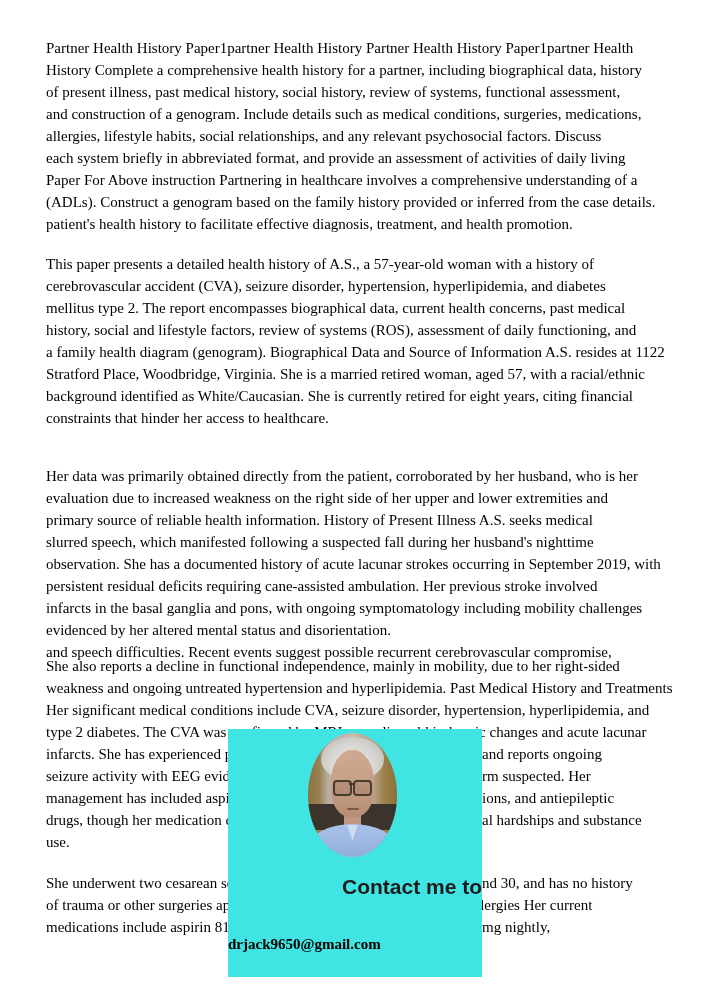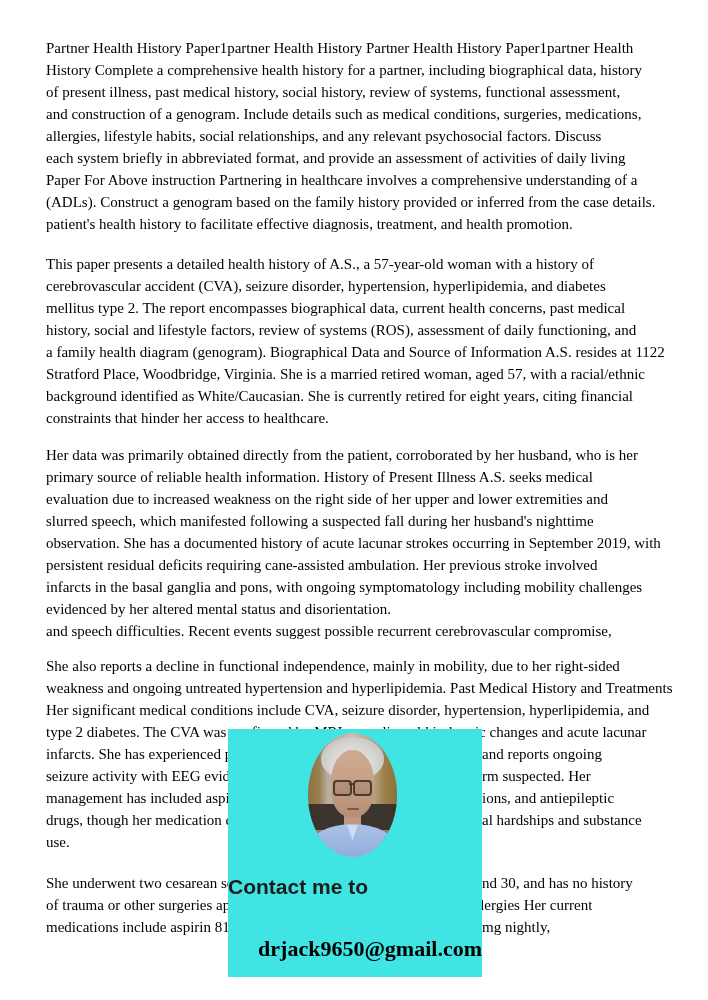--- a/index.html
+++ b/index.html
@@ -53,29 +53,29 @@
   .ph-glasses::before, .ph-glasses::after {
     content:""; position:absolute; top:0; width:38%; height:92%;
     border:2px solid #473c2e; border-radius:4px; background:rgba(95,80,62,.18);
   }
   .ph-glasses::before { left:0; }
   .ph-glasses::after  { right:0; }
   .ph-mouth { left:44%; top:60.5%; width:13%; height:2px; background:#7d5847; border-radius:2px; }
 
   .ad-headline {
     position:absolute; left:0; top:142px; width:100%;
-    text-align:left; color:#1d1d1d;
+    text-align:right; color:#1d1d1d;
     font-family:"Liberation Sans", sans-serif;
     font-weight:700; font-size:21px; line-height:31px;
   }
   .ad-email {
     position:absolute; left:0; top:207px; width:100%;
-    text-align:right; color:#000000;
+    text-align:left; color:#000000;
     font-family:"Liberation Serif", serif;
-    font-weight:700; font-size:22px;
+    font-weight:700; font-size:15px;
   }
 </style>
 </head>
 <body>
 
 <div class="page">
 
   <div class="doc" id="doc">
       <div class="para" style="top: 37px;">
         <div class="doc-line">Partner Health History Paper1partner Health History Partner Health History Paper1partner Health</div>
@@ -91,24 +91,24 @@
       <div class="para" style="top: 253px;">
         <div class="doc-line">This paper presents a detailed health history of A.S., a 57-year-old woman with a history of</div>
         <div class="doc-line">cerebrovascular accident (CVA), seizure disorder, hypertension, hyperlipidemia, and diabetes</div>
         <div class="doc-line">mellitus type 2. The report encompasses biographical data, current health concerns, past medical</div>
         <div class="doc-line">history, social and lifestyle factors, review of systems (ROS), assessment of daily functioning, and</div>
         <div class="doc-line">a family health diagram (genogram). Biographical Data and Source of Information A.S. resides at 1122</div>
         <div class="doc-line">Stratford Place, Woodbridge, Virginia. She is a married retired woman, aged 57, with a racial/ethnic</div>
         <div class="doc-line">background identified as White/Caucasian. She is currently retired for eight years, citing financial</div>
         <div class="doc-line">constraints that hinder her access to healthcare.</div>
       </div>
-      <div class="para" style="top: 444px;">
+      <div class="para" style="top: 465px;">
         <div class="doc-line">Her data was primarily obtained directly from the patient, corroborated by her husband, who is her</div>
+        <div class="doc-line">evaluation due to increased weakness on the right side of her upper and lower extremities and</div>
         <div class="doc-line">primary source of reliable health information. History of Present Illness A.S. seeks medical</div>
-        <div class="doc-line">evaluation due to increased weakness on the right side of her upper and lower extremities and</div>
         <div class="doc-line">slurred speech, which manifested following a suspected fall during her husband's nighttime</div>
         <div class="doc-line">observation. She has a documented history of acute lacunar strokes occurring in September 2019, with</div>
         <div class="doc-line">persistent residual deficits requiring cane-assisted ambulation. Her previous stroke involved</div>
         <div class="doc-line">infarcts in the basal ganglia and pons, with ongoing symptomatology including mobility challenges</div>
         <div class="doc-line">evidenced by her altered mental status and disorientation.</div>
         <div class="doc-line">and speech difficulties. Recent events suggest possible recurrent cerebrovascular compromise,</div>
       </div>
       <div class="para" style="top: 655px;">
         <div class="doc-line">She also reports a decline in functional independence, mainly in mobility, due to her right-sided</div>
         <div class="doc-line">weakness and ongoing untreated hypertension and hyperlipidemia. Past Medical History and Treatments</div>

